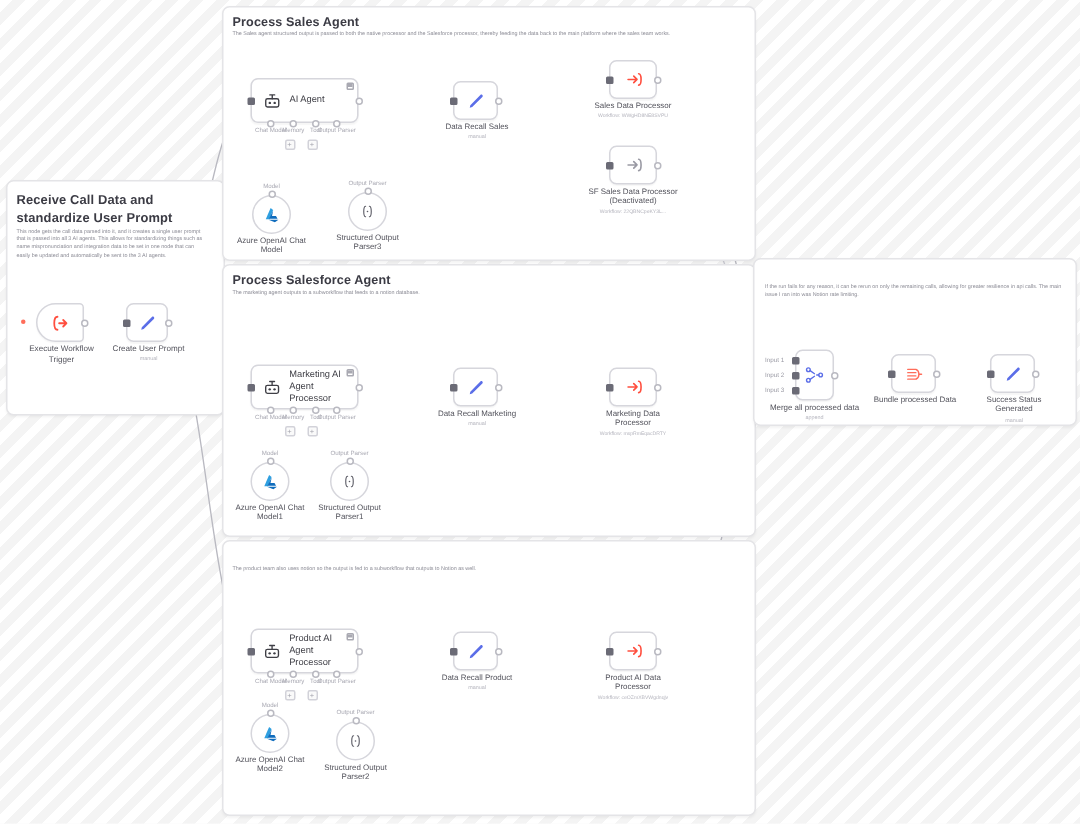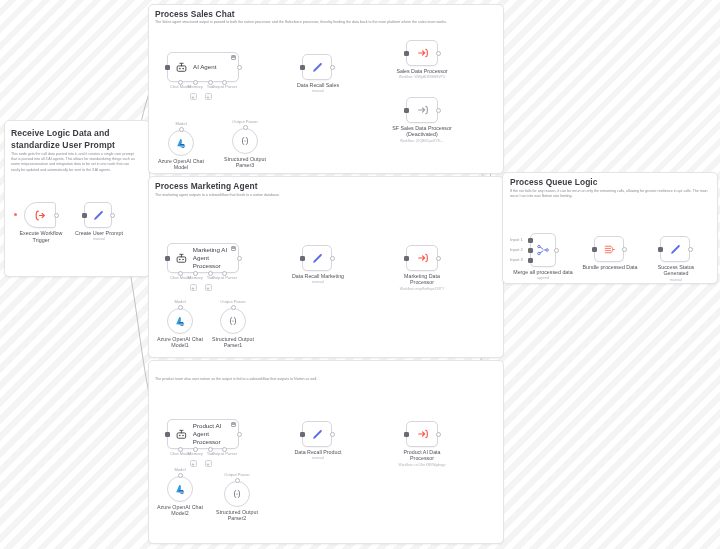--- a/index.html
+++ b/index.html
@@ -126,33 +126,32 @@
       <path d="M181,80 L181,132"></path>
       <path d="M225,80 L244,130"></path>
       <path d="M181,271 L180,320"></path>
       <path d="M222,271 L233,318"></path>
       <path d="M181,447 L180,487"></path>
       <path d="M222,447 L236,485"></path>
     </g>
   </svg>
 
   <div class="group" style="left:4px;top:120px;width:144px;height:155px;"></div>
-  <div class="group-title" style="left:11px;top:128px;width:128px;font-size:8.6px;line-height:1.35;">Receive Logic Data and standardize User Prompt</div>
+  <div class="group-title" style="left:11px;top:128px;width:128px;font-size:8.6px;line-height:1.35;">Receive Call Data and standardize User Prompt</div>
   <div class="group-desc" style="left:11px;top:152px;width:128px;font-size:3.6px;">This node gets the call data parsed into it, and it creates a single user prompt that is passed into all 3 AI agents. This allows for standardizing things such as name mispronunciation and integration data to be set in one node that can easily be updated and automatically be sent to the 3 AI agents.</div>
 
   <div class="group" style="left:148px;top:4px;width:354px;height:168px;"></div>
-  <div class="group-title" style="left:155px;top:9px;width:330px;font-size:8.4px;">Process Sales Chat</div>
+  <div class="group-title" style="left:155px;top:9px;width:330px;font-size:8.4px;">Process Sales Agent</div>
   <div class="group-desc" style="left:155px;top:20px;width:338px;font-size:3.6px;">The Sales agent structured output is passed to both the native processor and the Salesforce processor, thereby feeding the data back to the main platform where the sales team works.</div>
 
   <div class="group" style="left:148px;top:176px;width:354px;height:180px;"></div>
-  <div class="group-title" style="left:155px;top:181px;width:330px;font-size:8.4px;">Process Marketing Agent</div>
+  <div class="group-title" style="left:155px;top:181px;width:330px;font-size:8.4px;">Process Salesforce Agent</div>
   <div class="group-desc" style="left:155px;top:193px;width:330px;font-size:3.6px;">The marketing agent outputs to a subworkflow that feeds to a notion database.</div>
 
   <div class="group" style="left:502px;top:172px;width:214px;height:110px;"></div>
-  <div class="group-title" style="left:510px;top:177px;width:200px;font-size:8.4px;">Process Queue Logic</div>
   <div class="group-desc" style="left:510px;top:189px;width:200px;font-size:3.6px;">If the run fails for any reason, it can be rerun on only the remaining calls, allowing for greater resilience in api calls. The main issue I ran into was Notion rate limiting.</div>
 
   <div class="group" style="left:148px;top:360px;width:354px;height:182px;"></div>
   <div class="group-desc" style="left:155px;top:377px;width:330px;font-size:3.6px;">The product team also uses notion so the output is fed to a subworkflow that outputs to Notion as well.</div>
 
   <div class="node" style="left:24px;top:202px;width:34px;height:26px;">
     <div class="node-box trigger" style="left:0;top:0;width:32px;height:26px;">
       <svg width="13" height="13" viewBox="0 0 24 24">
         <path d="M8,4 C5,4 4,6 4,12 C4,18 5,20 8,20" fill="none" stroke="#ff4f3f" stroke-width="2.2" stroke-linecap="round"></path>
         <path d="M10,12 L19,12 M15,8 L19,12 L15,16" fill="none" stroke="#ff4f3f" stroke-width="2.2" stroke-linecap="round" stroke-linejoin="round"></path>

